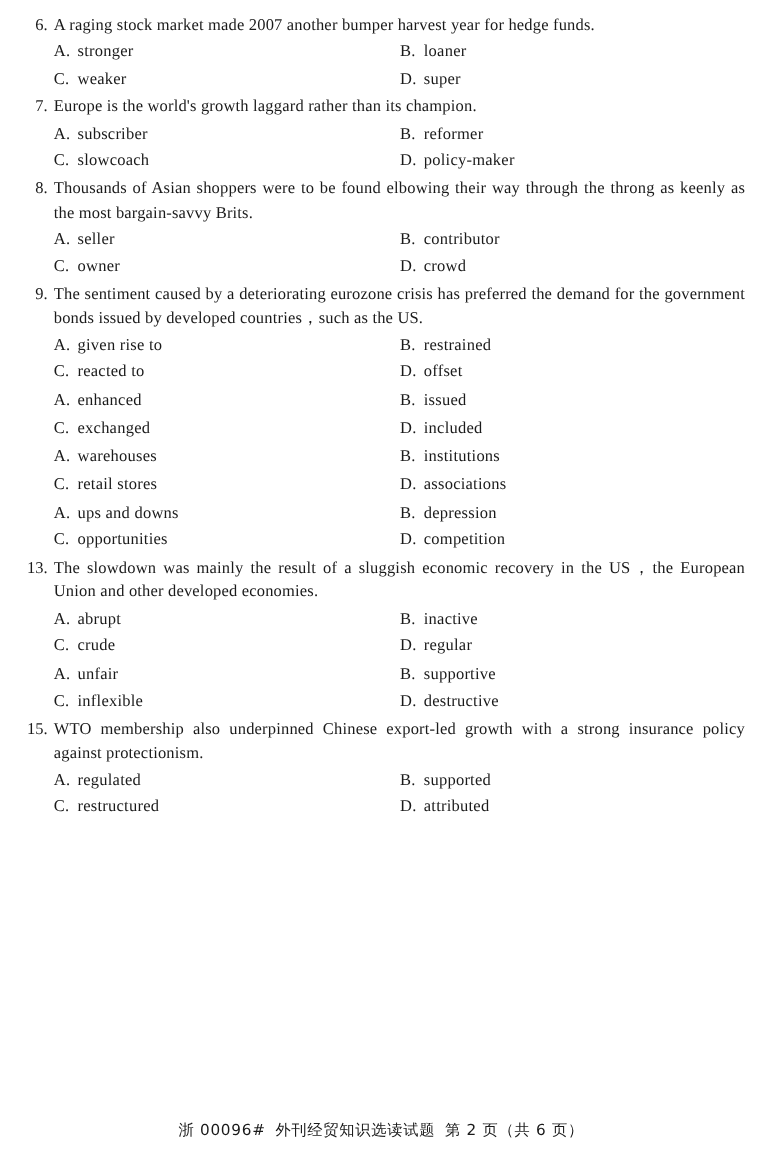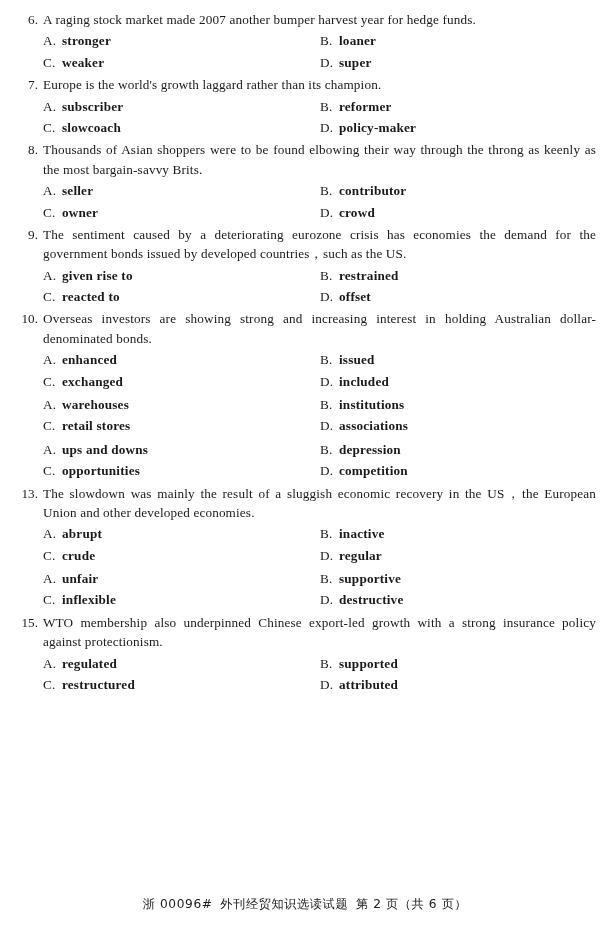--- a/index.html
+++ b/index.html
@@ -66,21 +66,20 @@
   .opt-b {
     flex: 1 1 auto;
   }
   .opt-letter {
     display: inline-block;
     min-width: 19px;
     letter-spacing: 0.2px;
   }
   .opt-label {
     letter-spacing: 0.2px;
-    font-weight: bold;
   }
   .footer {
     position: absolute;
     left: 0;
     right: 0;
     bottom: 16px;
     text-align: center;
     font-size: 12.6px;
     letter-spacing: 0.6px;
     font-family: "Liberation Serif", serif;
@@ -176,21 +175,21 @@
             <div class="opt opt-b">
               <span class="opt-letter">D.</span>
               <span class="opt-label">crowd</span>
             </div>
           </div>
         </div>
       </div>
       <div class="q">
         <div class="q-stem">
           <span class="q-num">9.</span>
-          <span class="q-text"><span>The sentiment caused by a deteriorating eurozone crisis has </span><span class="u">economies</span><span> the demand for the government bonds issued by developed countries，such as the US.</span></span>
+          <span class="q-text"><span>The sentiment caused by a deteriorating eurozone crisis has </span><span class="u">preferred</span><span> the demand for the government bonds issued by developed countries，such as the US.</span></span>
         </div>
         <div class="opts">
           <div class="opt-row">
             <div class="opt opt-a">
               <span class="opt-letter">A.</span>
               <span class="opt-label">given rise to</span>
             </div>
             <div class="opt opt-b">
               <span class="opt-letter">B.</span>
               <span class="opt-label">restrained</span>
@@ -202,24 +201,20 @@
               <span class="opt-label">reacted to</span>
             </div>
             <div class="opt opt-b">
               <span class="opt-letter">D.</span>
               <span class="opt-label">offset</span>
             </div>
           </div>
         </div>
       </div>
       <div class="q">
-        <div class="q-stem">
-          <span class="q-num">10.</span>
-          <span class="q-text"><span>Overseas investors are showing strong and increasing interest in holding Australian dollar-</span><span class="u">denominated</span><span> bonds.</span></span>
-        </div>
         <div class="opts">
           <div class="opt-row">
             <div class="opt opt-a">
               <span class="opt-letter">A.</span>
               <span class="opt-label">enhanced</span>
             </div>
             <div class="opt opt-b">
               <span class="opt-letter">B.</span>
               <span class="opt-label">issued</span>
             </div>

